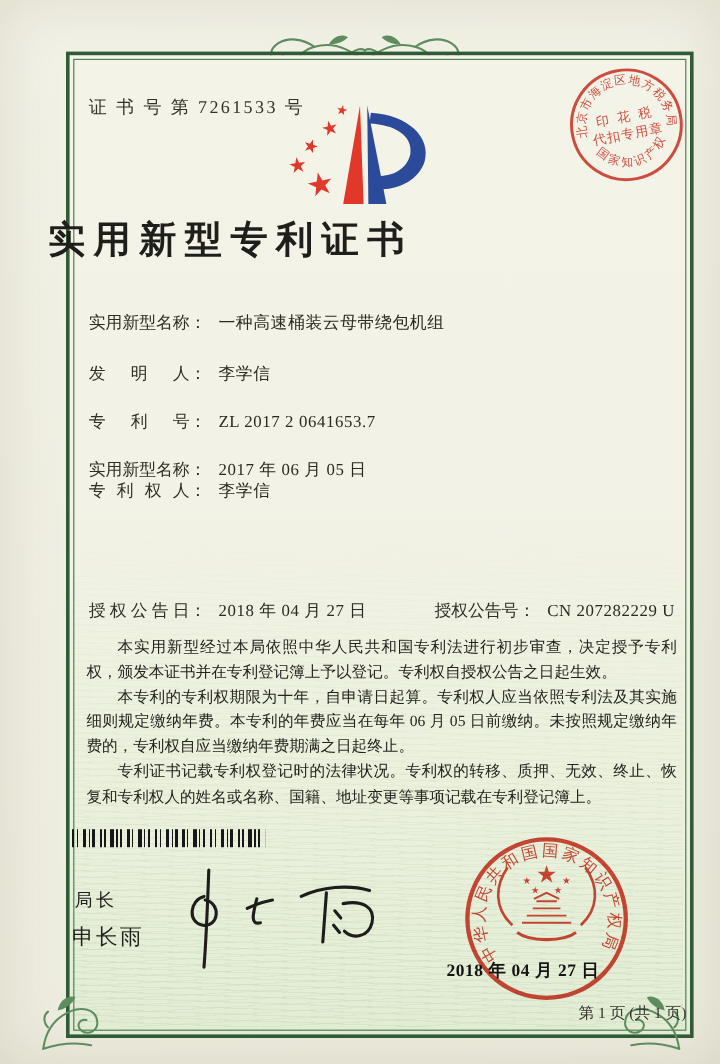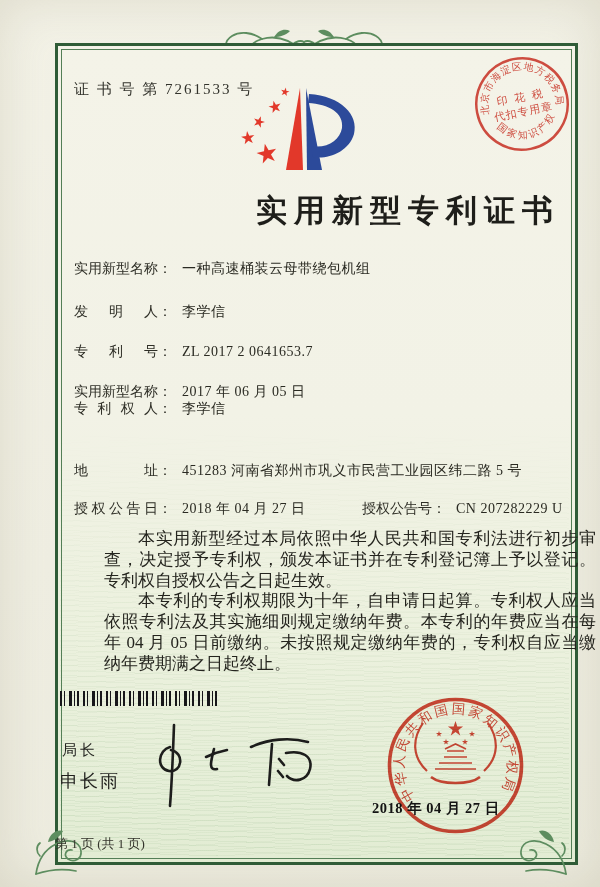--- a/index.html
+++ b/index.html
@@ -20,55 +20,55 @@
   .texture{
     position:absolute;left:60px;top:430px;width:509px;height:426px;pointer-events:none;
     background-image:
       repeating-linear-gradient(2deg,rgba(120,165,110,.10) 0 1px,transparent 1px 5px),
       repeating-linear-gradient(-3deg,rgba(120,165,110,.07) 0 1px,transparent 1px 6px);
     -webkit-mask-image:linear-gradient(180deg,transparent 0%,rgba(0,0,0,.55) 45%,#000 85%);
     mask-image:linear-gradient(180deg,transparent 0%,rgba(0,0,0,.55) 45%,#000 85%);
   }
   .cert-no{position:absolute;left:74px;top:80px;font-size:15px;letter-spacing:2px;color:#33332c;}
   .title{
-    position:absolute;left:40px;width:520px;top:190px;text-align:right;
+    position:absolute;left:40px;width:520px;top:179px;text-align:left;
     font-size:31px;font-weight:700;letter-spacing:7px;color:#1e1e1a;
   }
   
   .frow{position:absolute;left:74px;font-size:14px;color:#2e2e26;white-space:nowrap;}
   .flabel{display:inline-block;width:84px;text-align:justify;text-align-last:justify;vertical-align:top;}
   .fcolon{display:inline-block;margin-right:10px;}
   .fvalue{letter-spacing:.5px;color:#2a2a22;}
   .frow.r0{top:260px}.frow.r1{top:303px}.frow.r2{top:343px}
   .frow.r3{top:383px}.frow.r4{top:400px}.frow.r5{top:462px}.frow.r6{top:500px}
   .grant-pair{position:absolute;left:268px;top:0;}
   .grant-pair .flabel{width:70px;margin-left:20px;}
   
   .body-text{
     position:absolute;left:72px;top:529px;width:492px;
-    font-size:17px;line-height:20.8px;text-align:justify;color:#24241e;margin-left:32px;
+    font-size:13px;line-height:20.8px;text-align:justify;color:#24241e;
   }
   .body-text p{margin:0;text-indent:2em;}
   .barcode{
     position:absolute;left:60px;top:691px;width:161px;height:15px;
     background:repeating-linear-gradient(90deg,
       #17171a 0 2px,transparent 2px 4px,#17171a 4px 5px,transparent 5px 9px,
       #17171a 9px 12px,transparent 12px 14px,#17171a 14px 15px,transparent 15px 17px,
       #17171a 17px 19px,transparent 19px 23px);
   }
   .sig-title{position:absolute;left:62px;top:741px;font-size:15px;letter-spacing:3px;color:#1f1f1c;font-family:Liberation Mono, monospace;}
   .sig-name{position:absolute;left:60px;top:769px;font-size:18px;letter-spacing:2px;color:#1f1f1c;}
   .sig-svg{position:absolute;left:148px;top:713px;}
   .seal-svg{position:absolute;left:383px;top:693px;mix-blend-mode:multiply;opacity:.92;}
   .stamp-svg{position:absolute;left:468px;top:50px;transform:rotate(-11deg);mix-blend-mode:multiply;opacity:.88;}
   .seal-date{
     position:absolute;left:372px;top:799px;font-size:14.5px;font-weight:700;
     letter-spacing:.5px;color:#141414;z-index:6;white-space:nowrap;
   }
-  .footer{position:absolute;left:55px;width:517px;top:835px;text-align:left;font-size:13px;color:#33332b;}
+  .footer{position:absolute;left:55px;width:517px;top:835px;text-align:right;font-size:13px;color:#33332b;}
   .flourish{position:absolute;left:204px;top:25px;}
   .corner-l{position:absolute;left:28px;top:822px;}
   .corner-r{position:absolute;left:512px;top:822px;transform:scaleX(-1);}
   .logo-svg{position:absolute;left:228px;top:80px;}
   svg text{font-family:"Liberation Serif","DejaVu Serif",serif;}
 </style>
 </head>
 <body>
 
 <div class="page">
@@ -154,33 +154,31 @@
   </div>
   <div class="frow r2">
     <span class="flabel">专利号</span><span class="fcolon">：</span><span class="fvalue">ZL 2017 2 0641653.7</span>
   </div>
   <div class="frow r3">
     <span class="flabel">实用新型名称</span><span class="fcolon">：</span><span class="fvalue">2017 年 06 月 05 日</span>
   </div>
   <div class="frow r4">
     <span class="flabel">专利权人</span><span class="fcolon">：</span><span class="fvalue">李学信</span>
   </div>
-  <div class="frow r5">
-    <span class="flabel">地址</span><span class="fcolon">：</span><span class="fvalue">451283 河南省郑州市巩义市民营工业园区纬二路 5 号</span>
-  </div>
   <div class="frow r6">
     <span class="flabel">授权公告日</span><span class="fcolon">：</span><span class="fvalue">2018 年 04 月 27 日</span>
     <span class="grant-pair">
       <span class="flabel">授权公告号</span><span class="fcolon">：</span><span class="fvalue">CN 207282229 U</span>
     </span>
   </div>
 
   <div class="body-text">
     <p>本实用新型经过本局依照中华人民共和国专利法进行初步审查，决定授予专利权，颁发本证书并在专利登记簿上予以登记。专利权自授权公告之日起生效。</p>
-    <p>本专利的专利权期限为十年，自申请日起算。专利权人应当依照专利法及其实施细则规定缴纳年费。本专利的年费应当在每年 04 月 05 日前缴纳。未按照规定缴纳年费的，专利权自应当缴纳年费期满之日起终止。</p>
+    <p>本专利的专利权期限为十年，自申请日起算。专利权人应当依照专利法及其实施细则规定缴纳年费。本专利的年费应当在每年 06 月 05 日前缴纳。未按照规定缴纳年费的，专利权自应当缴纳年费期满之日起终止。</p>
+    <p>专利证书记载专利权登记时的法律状况。专利权的转移、质押、无效、终止、恢复和专利权人的姓名或名称、国籍、地址变更等事项记载在专利登记簿上。</p>
   </div>
 
   <div class="barcode"></div>
 
   <div class="sig-title">局长</div>
   <div class="sig-name">申长雨</div>
   <svg class="sig-svg" width="185" height="98" viewBox="0 0 185 98">
     <g fill="none" stroke="#1d1d1c" stroke-width="2.6" stroke-linecap="round">
       <path d="M22,34 C10,37 8,56 21,58 C34,60 37,40 23,37"></path>
       <path d="M26,12 C25,40 24,68 22,93"></path>

